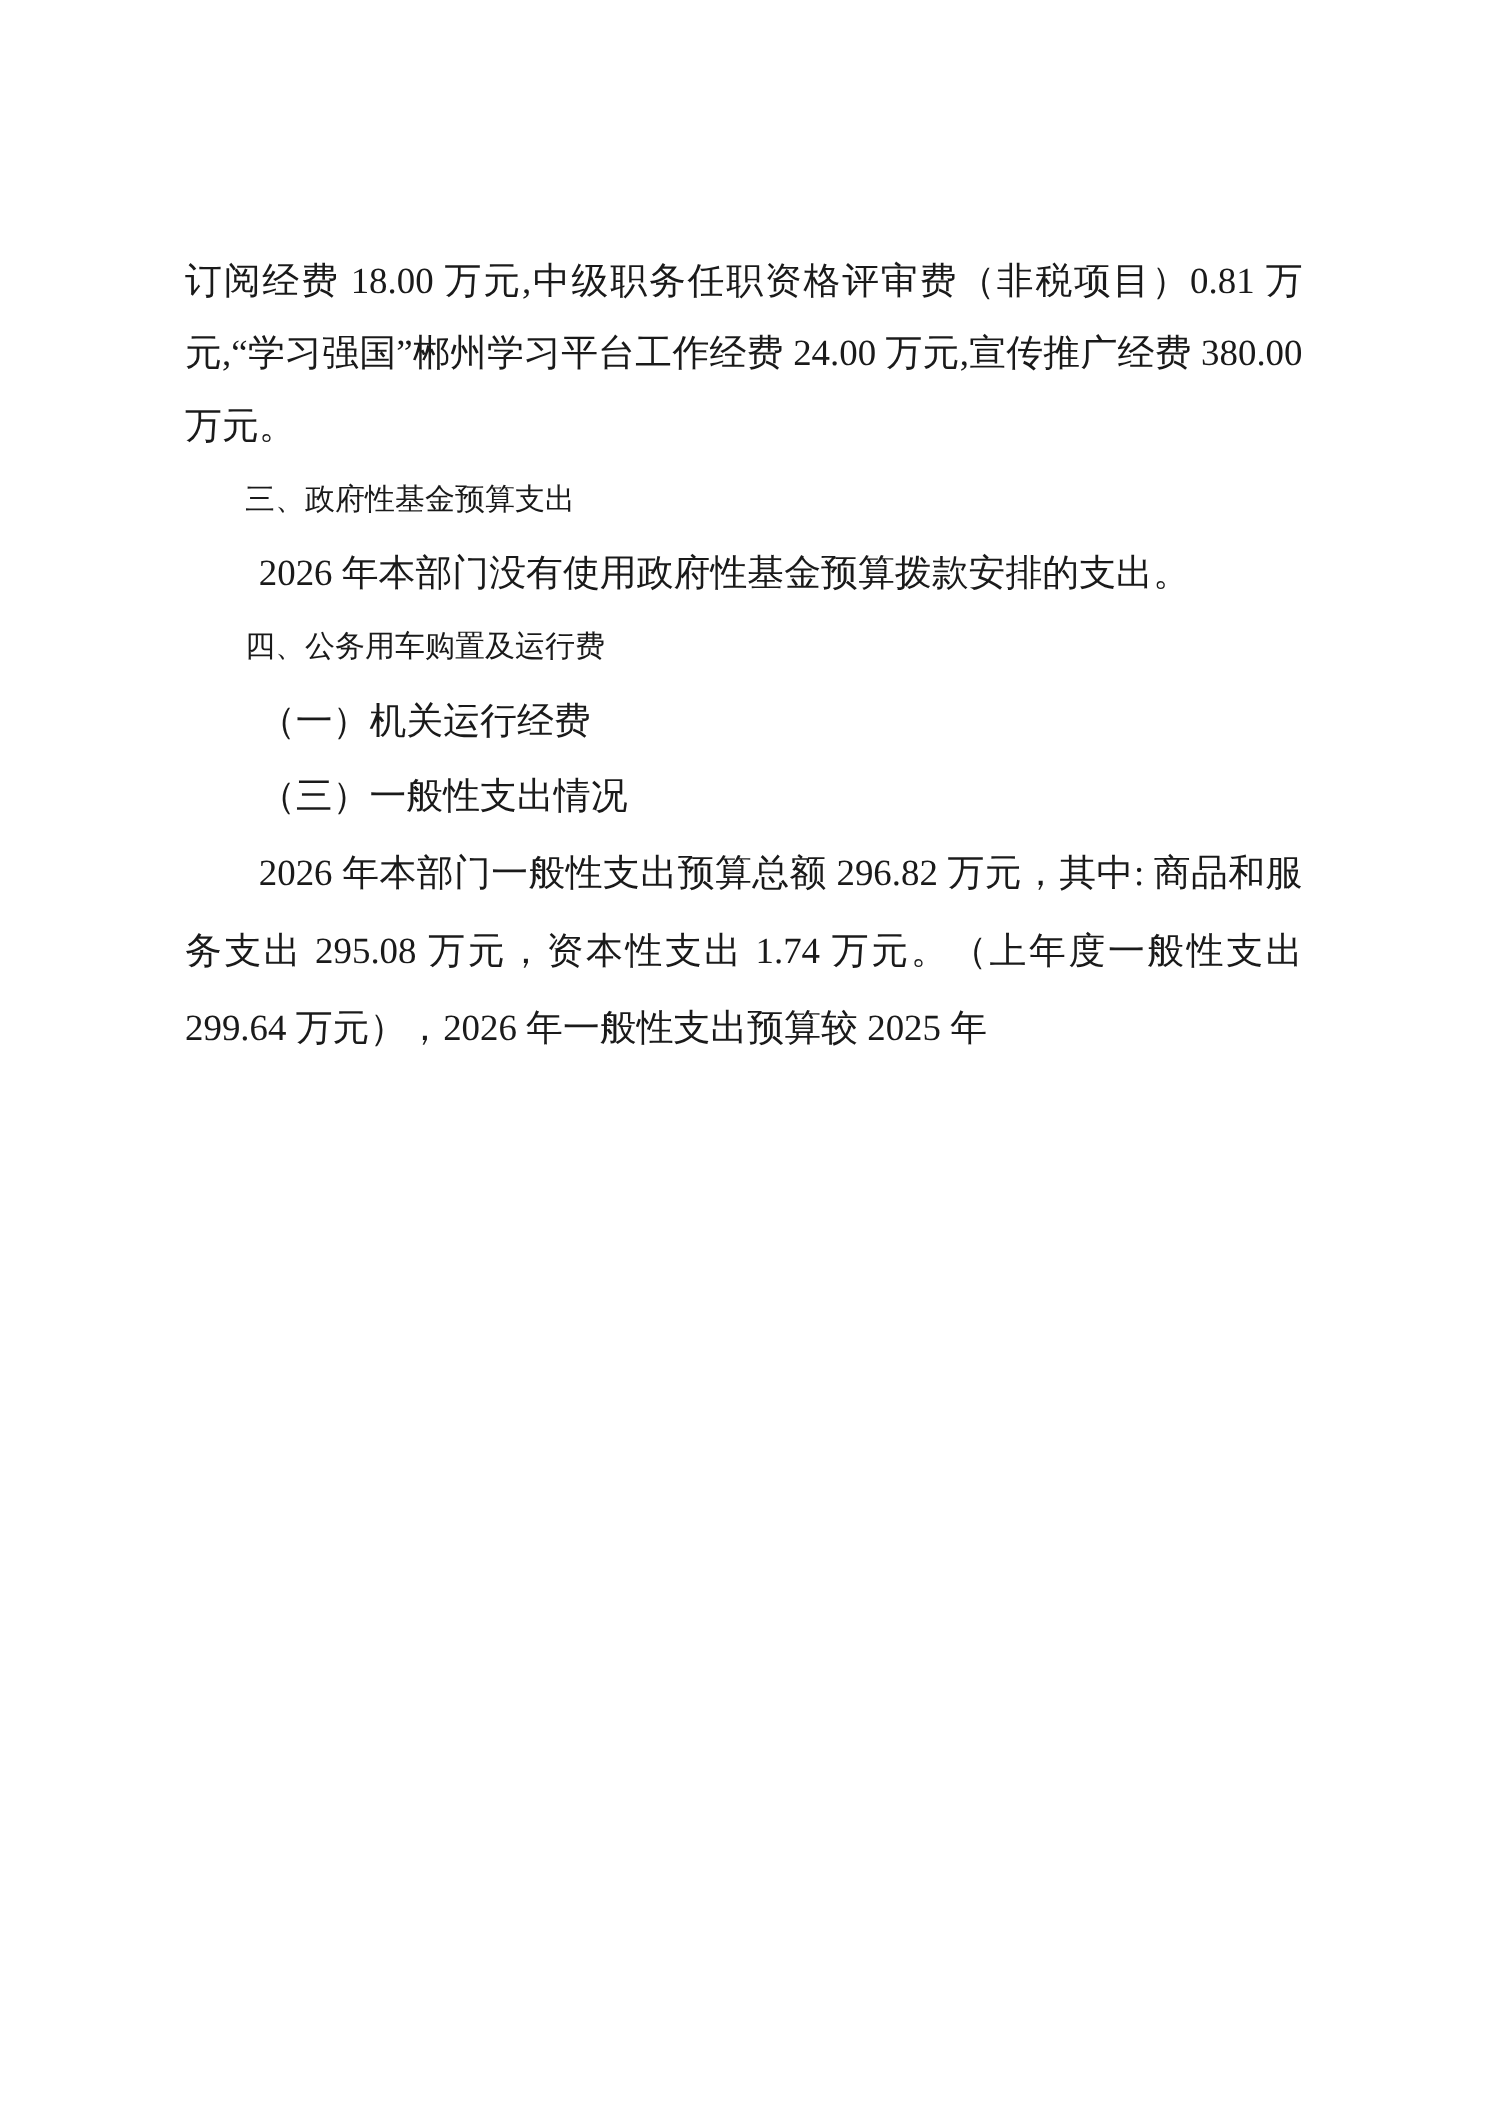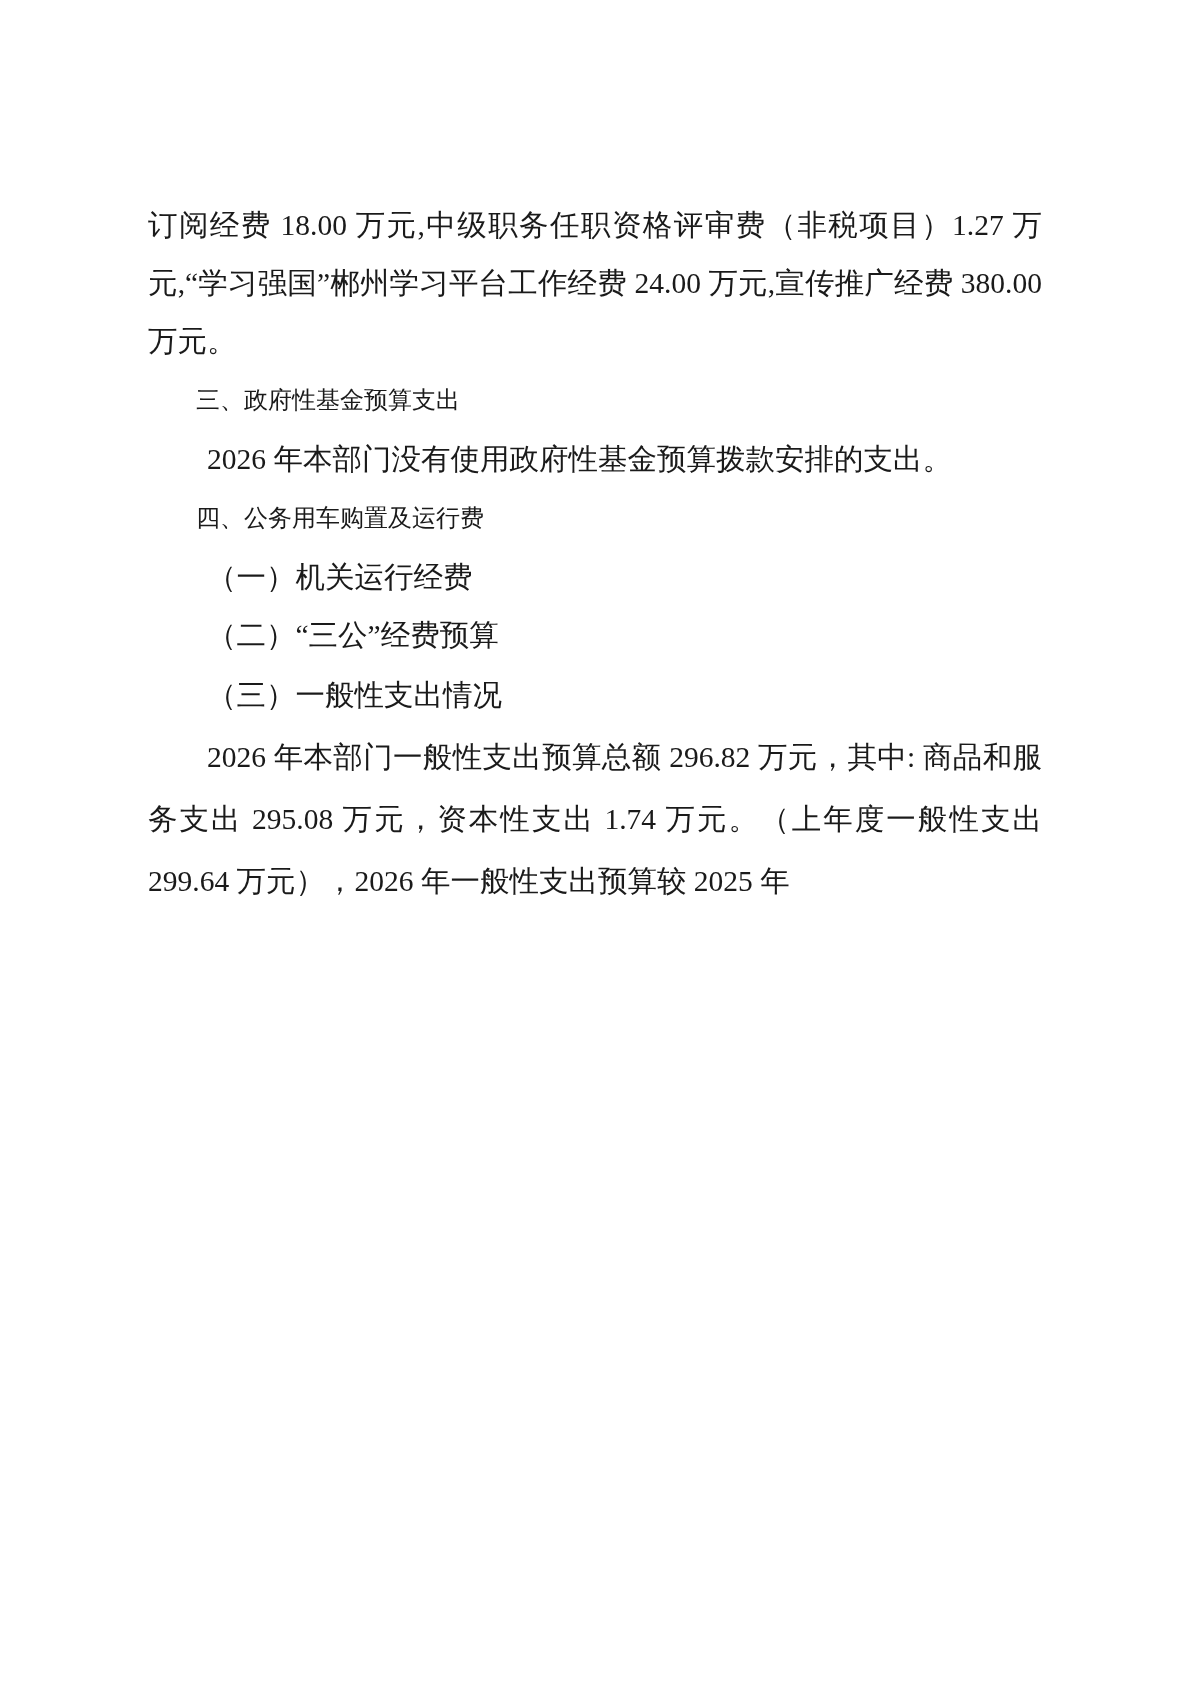--- a/index.html
+++ b/index.html
@@ -48,32 +48,31 @@
   .tight {
     line-height: 58px;
   }
 </style>
 </head>
 <body>
 
 <div class="page">
   <div class="doc-body">
 
-    <p class="para-flush tight">订阅经费 18.00 万元,中级职务任职资格评审费（非税项目）1.27 万元,“学习强国”郴州学习平台工作经费 24.00 万元,宣传推广经费 380.00 万元。</p>
+    <p class="para-flush tight">订阅经费 18.00 万元,中级职务任职资格评审费（非税项目）0.81 万元,“学习强国”郴州学习平台工作经费 24.00 万元,宣传推广经费 380.00 万元。</p>
 
     <p class="heading">三、政府性基金预算支出</p>
 
     <p class="para tight">2026 年本部门没有使用政府性基金预算拨款安排的支出。</p>
 
     <p class="heading">四、公务用车购置及运行费</p>
 
     <p class="subheading tight">（一）机关运行经费</p>
 
 
-    <p class="subheading tight">（二）“三公”经费预算</p>
 
 
     <p class="subheading">（三）一般性支出情况</p>
 
     <p class="para">2026 年本部门一般性支出预算总额 296.82 万元，其中: 商品和服务支出 295.08 万元，资本性支出 1.74 万元。（上年度一般性支出 299.64 万元），2026 年一般性支出预算较 2025 年</p>
 
   </div>
 </div>
 
 </body></html>

